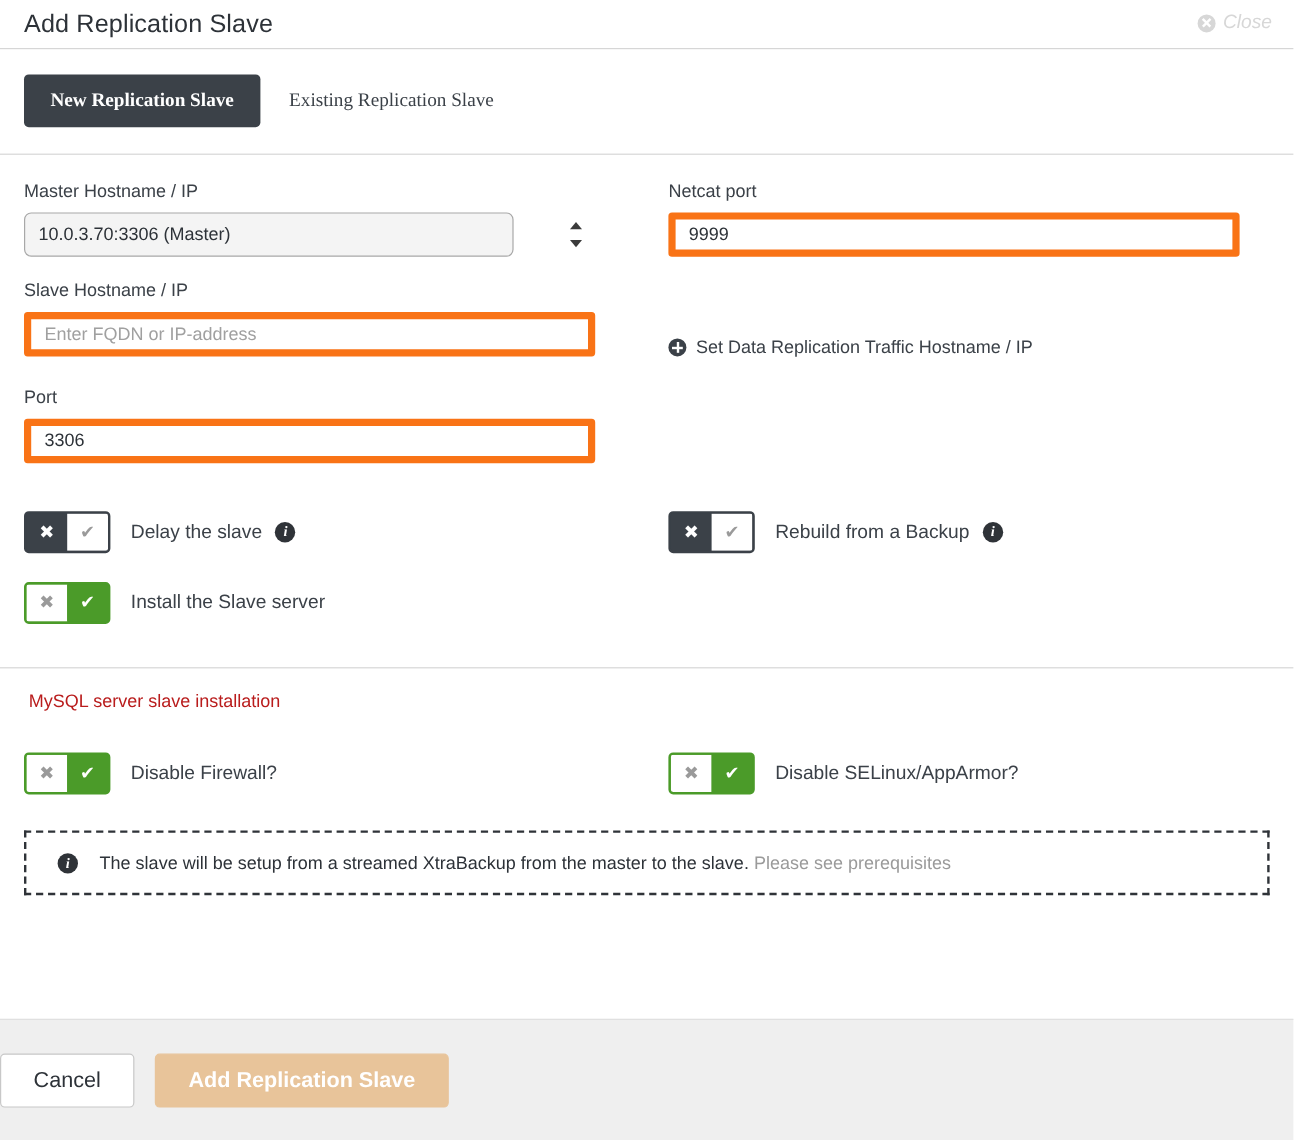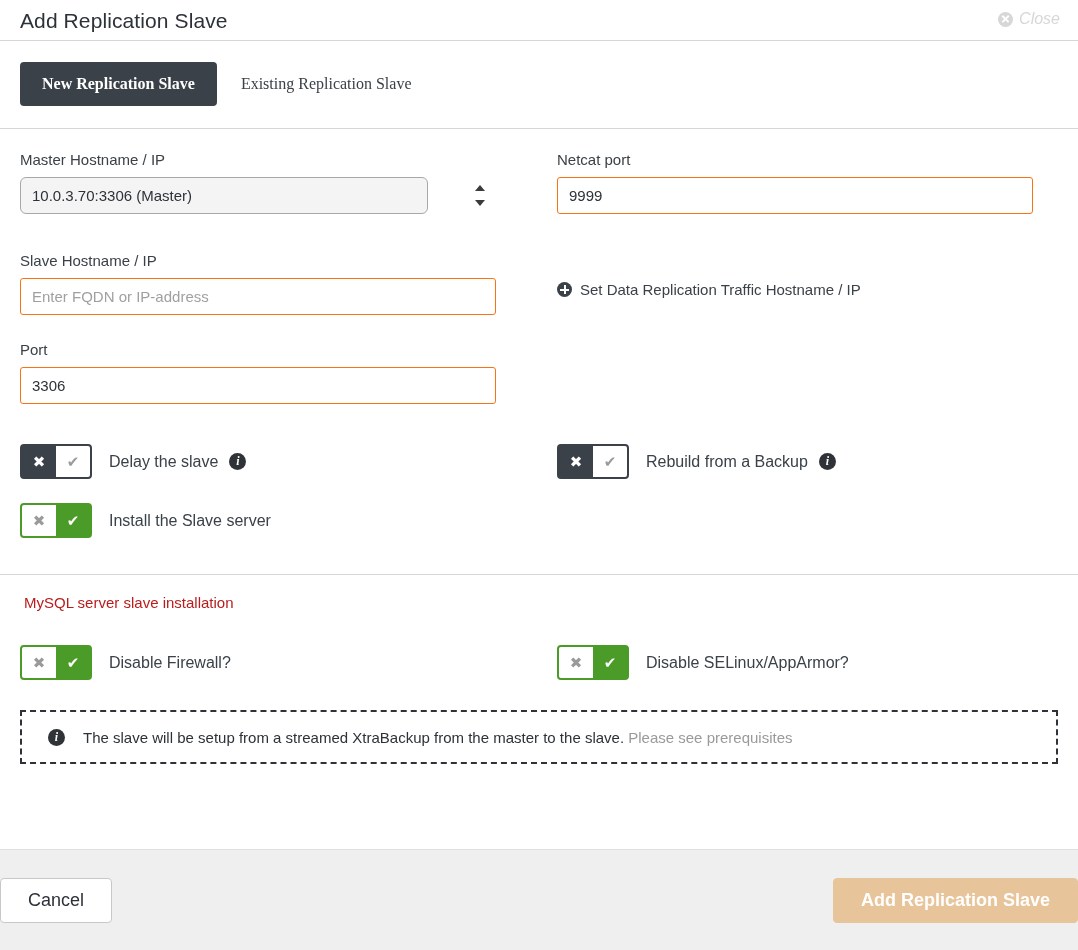--- a/index.html
+++ b/index.html
@@ -120,21 +120,21 @@
   }
 
   .text-input, .select-input {
     box-sizing: border-box;
     width: 476px;
     height: 37px;
     font-size: 15px;
     font-family: "Liberation Sans", sans-serif;
     color: #2d3238;
     padding: 0 11px;
-    border: 1px solid #f97316;
+    border: 6px solid #f97316;
     border-radius: 3px;
     background: #ffffff;
     outline: none;
   }
   .text-input::placeholder { color: #a0a0a0; }
 
   .select-wrap {
     position: relative;
     width: 476px;
     height: 37px;
@@ -285,21 +285,21 @@
 
   
   .modal-footer {
     position: absolute;
     left: 0; right: 0; bottom: 0;
     height: 101px;
     background: #efefef;
     border-top: 1px solid #e0e0e0;
     display: flex;
     align-items: center;
-    justify-content: space-between;
+    justify-content: flex-start;
     gap: 17px;
     box-sizing: border-box;
   }
   .btn {
     font-family: "Liberation Sans", sans-serif;
     font-size: 18px;
     border-radius: 4px;
     cursor: pointer;
     padding: 0 27px;
     height: 45px;
@@ -348,21 +348,21 @@
           <div class="select-input">
             <span>10.0.3.70:3306 (Master)</span>
           </div>
           <span class="select-stepper">
             <i class="up"></i>
               <i class="down"></i>
           </span>
         </div>
       </div>
 
-      <div class="field" style="margin-top:38px;">
+      <div class="field" style="margin-top:20px;">
         <label class="field-label">Slave Hostname / IP</label>
         <input class="text-input" type="text" value="" placeholder="Enter FQDN or IP-address" style="">
       </div>
 
       <div class="field" style="margin-top:26px;">
         <label class="field-label">Port</label>
         <input class="text-input" type="text" value="3306" style="">
       </div>
 
     </div>

